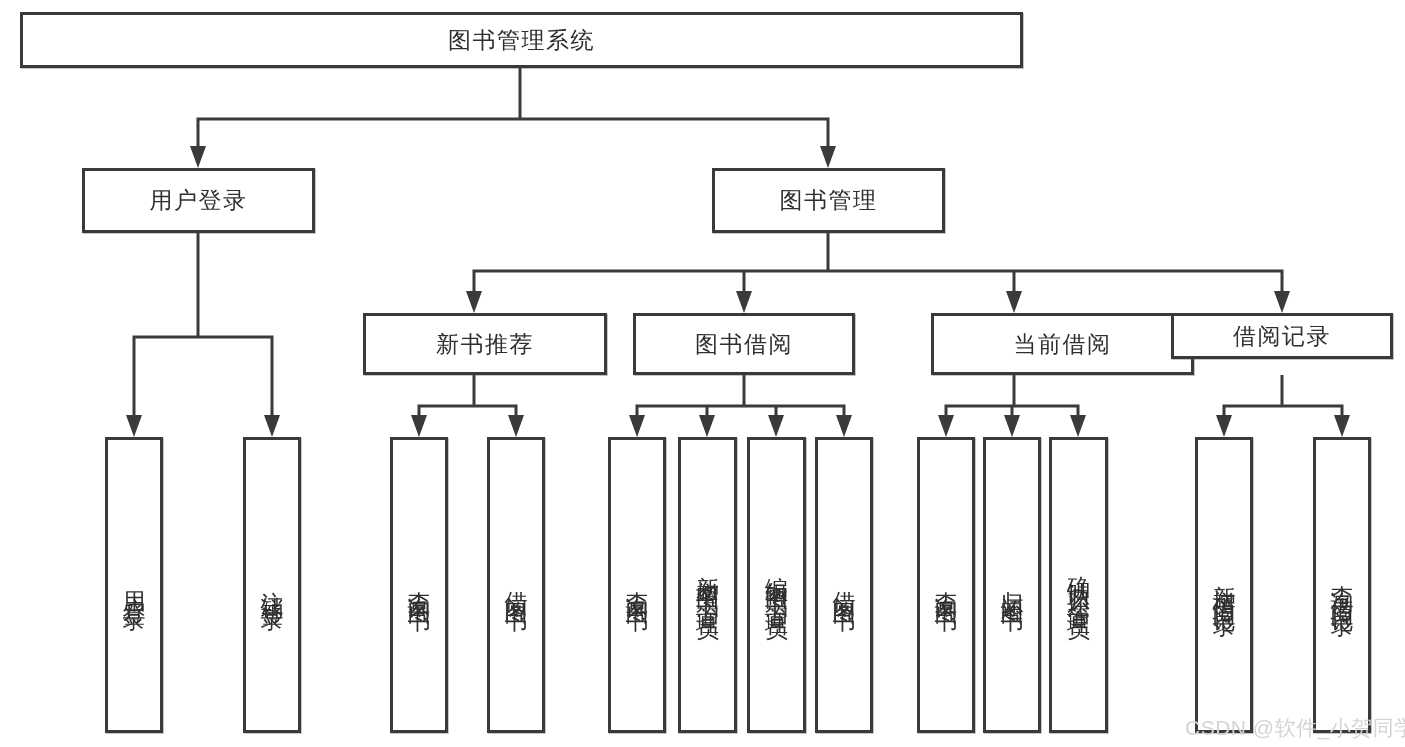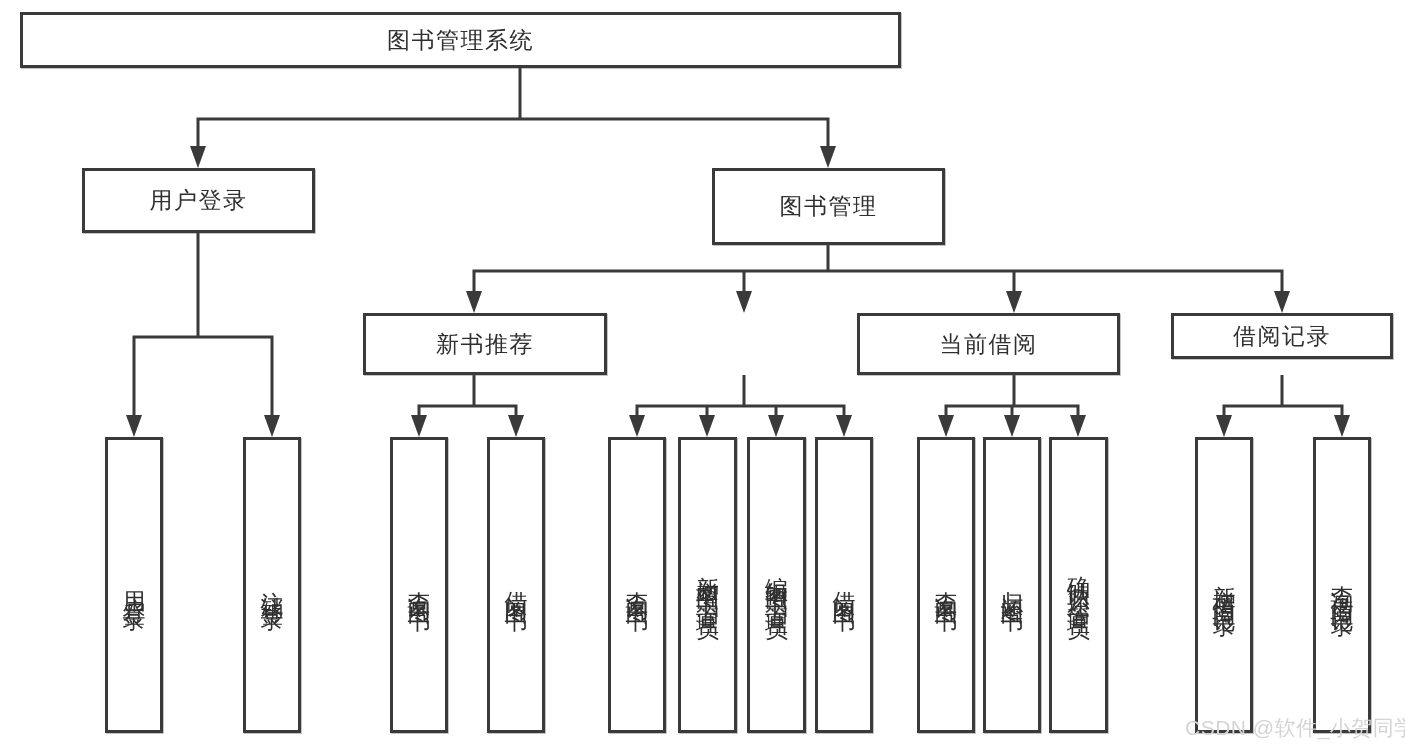--- a/index.html
+++ b/index.html
@@ -78,27 +78,28 @@
       <polygon points="768,415 784,415 776,437"></polygon>
       <polygon points="836,415 852,415 844,437"></polygon>
       <polygon points="938,415 954,415 946,437"></polygon>
       <polygon points="1004,415 1020,415 1012,437"></polygon>
       <polygon points="1070,415 1086,415 1078,437"></polygon>
       <polygon points="1216,415 1232,415 1224,437"></polygon>
       <polygon points="1334,415 1350,415 1342,437"></polygon>
     </g>
   </svg>
 
-  <div class="node h" style="left:20px;top:12px;width:881px;height:56px">图书管理系统</div>
+  <div class="node h" style="left:20px;top:12px;width:1003px;height:56px">图书管理系统</div>
 
   <div class="node h" style="left:82px;top:168px;width:233px;height:65px">用户登录</div>
-  <div class="node h" style="left:712px;top:168px;width:233px;height:77px">图书管理</div>
+  <div class="node h" style="left:712px;top:168px;width:233px;height:65px">图书管理</div>
 
   <div class="node h" style="left:363px;top:313px;width:244px;height:62px">新书推荐</div>
-  <div class="node h" style="left:857px;top:313px;width:263px;height:62px">当前借阅</div>
+  <div class="node h" style="left:633px;top:313px;width:222px;height:62px">图书借阅</div>
+  <div class="node h" style="left:931px;top:313px;width:263px;height:62px">当前借阅</div>
   <div class="node h" style="left:1171px;top:313px;width:222px;height:46px">借阅记录</div>
 
   <div class="node v" style="left:105px;top:437px;width:58px;height:296px">用户登录</div>
   <div class="node v" style="left:243px;top:437px;width:58px;height:296px">注销登录</div>
 
   <div class="node v" style="left:390px;top:437px;width:58px;height:296px">查询图书</div>
   <div class="node v" style="left:487px;top:437px;width:58px;height:296px">借阅图书</div>
 
   <div class="node v" style="left:608px;top:437px;width:58px;height:296px">查询图书</div>
   <div class="node v" style="left:678px;top:437px;width:59px;height:296px">新增图书（管理员）</div>

